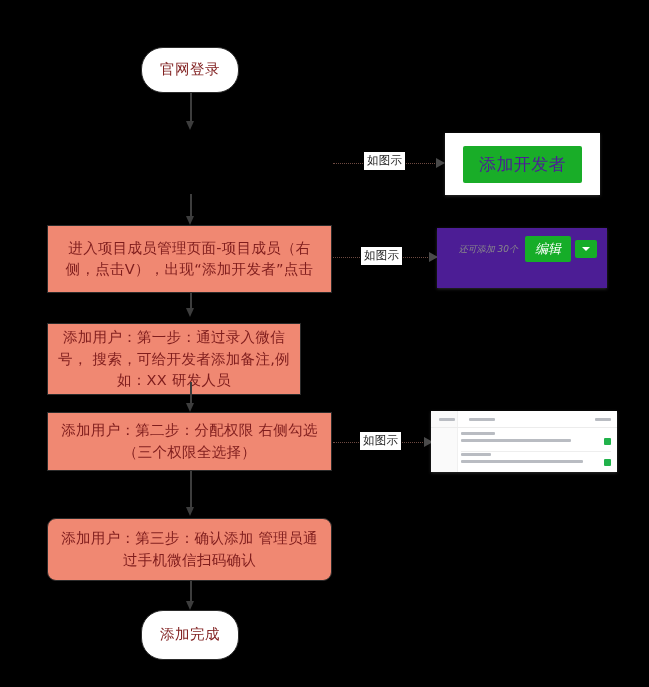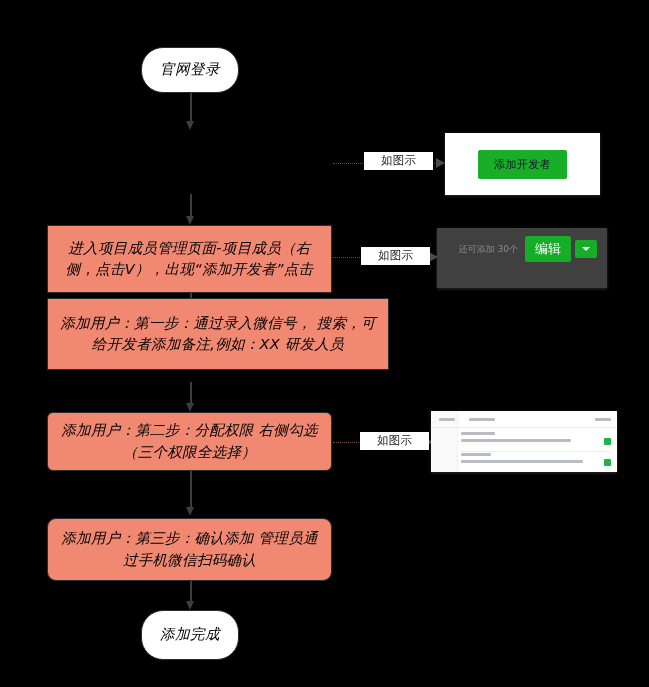--- a/index.html
+++ b/index.html
@@ -24,23 +24,22 @@
   }
 
   
   .node {
     position: absolute;
     box-sizing: border-box;
     display: flex;
     align-items: center;
     justify-content: center;
     text-align: center;
-    color: #000000;
+    color: #7f1d1d;
     line-height: 1.45;
-    font-style: italic;
   }
 
   .node-terminal {
     background: #ffffff;
     border: 1px solid #2b2b2b;
     border-radius: 22px;
     font-size: 14.5px;
     letter-spacing: 0.5px;
   }
 
@@ -94,21 +93,21 @@
     border-bottom: 5px solid transparent;
     border-left: 9px solid #4a4a4a;
     margin-left: 1px;
   }
   .edge-label {
     position: absolute;
     background: #ffffff;
     color: #1c1c1c;
     font-size: 11.5px;
     line-height: 1.2;
-    padding: 2px 17px;
+    padding: 2px 3px;
     white-space: nowrap;
     letter-spacing: 0.2px;
   }
 
   
   .shot {
     position: absolute;
     background: #ffffff;
     box-sizing: border-box;
     overflow: hidden;
@@ -116,31 +115,32 @@
   }
 
   
   #shot-add-developer {
     display: flex;
     align-items: center;
     justify-content: center;
   }
   .btn-green {
     background: #19AD28;
-    color: #0f172a;
-    font-size: 11px;
+    color: #4c1d95;
+    font-size: 17px;
     padding: 7px 16px;
     border-radius: 2px;
     letter-spacing: 0.4px;
     white-space: nowrap;
   }
 
   
   #shot-member-menu {
-    background: #404040;
+    background: #4c1d95;
+    font-style: italic;
   }
   .mm-row {
     position: absolute;
     left: 0; top: 6px;
     width: 100%;
     height: 30px;
     display: flex;
     align-items: center;
     justify-content: flex-end;
     padding-right: 10px;
@@ -295,34 +295,34 @@
         <span class="caret-glyph"></span>
       </span>
     </div>
   </div>
 
   <div class="vconn" style="left:186px; top:293px; height:24px;">
     <div class="line" style="height:15px;"></div>
     <div class="head"></div>
   </div>
 
-  <div class="node node-process" id="node-step3" style="left:47px; top:298px; width:342px; height:72px;">
+  <div class="node node-process" id="node-step3" style="left:47px; top:323px; width:254px; height:72px;">
     <span class="txt">
       <span>添加用户：第一步：通过录入微信号，</span>
       <span>搜索，可给开发者添加备注,例如：XX</span>
       <span>研发人员</span>
     </span>
   </div>
 
   <div class="vconn" style="left:186px; top:382px; height:30px;">
     <div class="line" style="height:21px;"></div>
     <div class="head"></div>
   </div>
 
-  <div class="node node-process" id="node-step4" style="left:47px; top:412px; width:285px; height:59px;border-radius:6px;">
+  <div class="node node-process" id="node-step4" style="left:47px; top:412px; width:285px; height:59px;">
     <span class="txt">
       <span>添加用户：第二步：分配权限</span>
       <span>右侧勾选（三个权限全选择）</span>
     </span>
   </div>
 
   <div class="hconn" style="left:333px; top:436px; width:100px;">
     <div class="dotline"></div>
     <div class="hhead"></div>
   </div>

